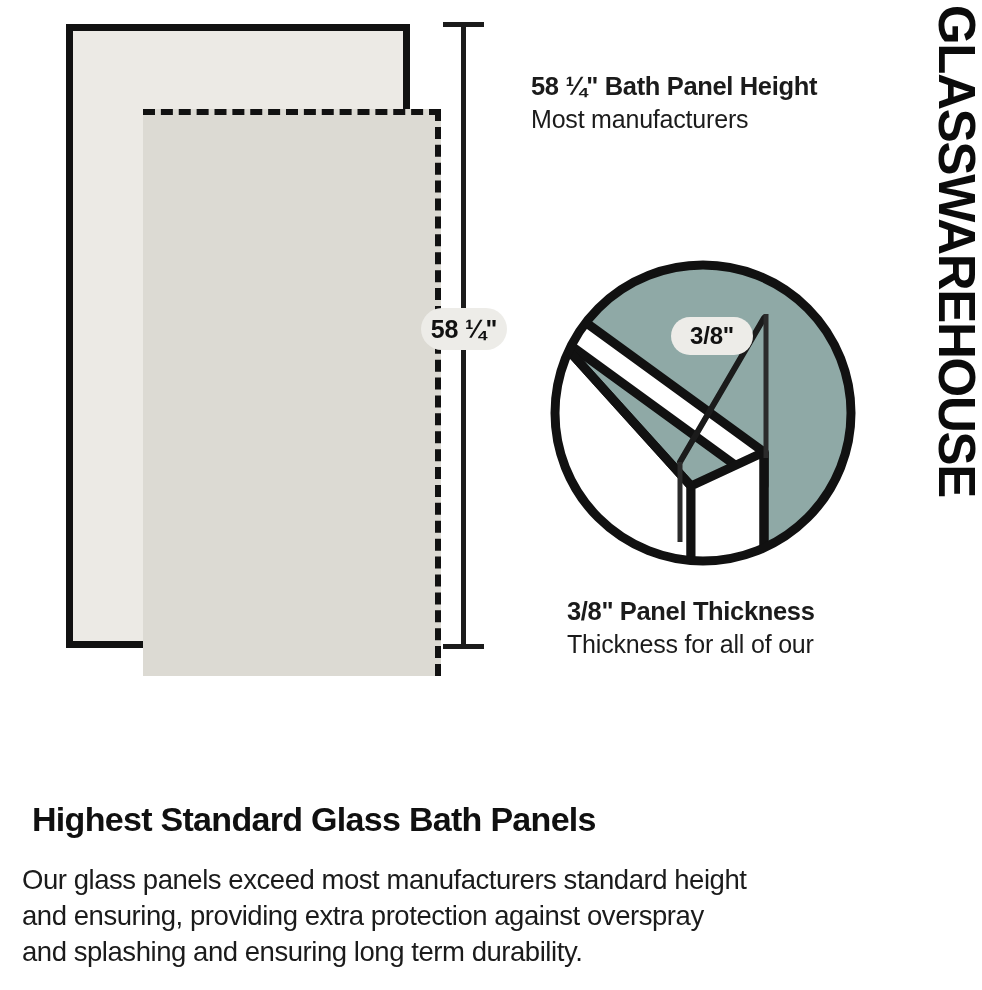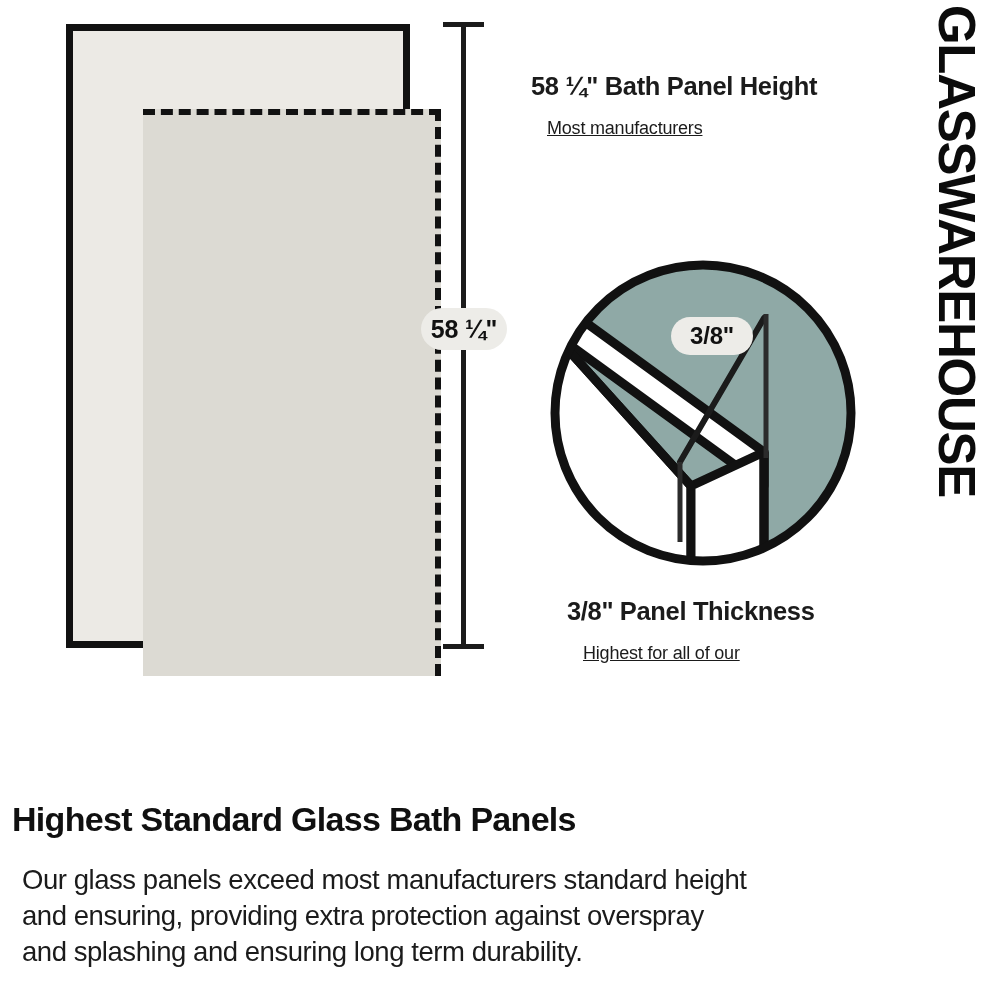--- a/index.html
+++ b/index.html
@@ -98,26 +98,25 @@
   }
   .callout-title {
     font-size: 25.5px;
     font-weight: bold;
     letter-spacing: -0.35px;
     line-height: 1.12;
     margin: 0 0 2px 0;
     white-space: nowrap;
   }
   .callout-body {
-    font-size: 18px;
+    font-size: 25px;
     font-weight: 400;
     line-height: 1.32;
-    margin: 16px;
+    margin: 0;
     letter-spacing: -0.2px;
-    text-decoration: underline;
   }
   .callout-body .ln { display: block; white-space: nowrap; }
 
   #callout-height { left: 531px; top: 72px; }
   #callout-thickness { left: 567px; top: 597px; }
 
   
   .thickness-circle {
     position: absolute;
     left: 546px;
@@ -147,21 +146,21 @@
     font-weight: bold;
     color: #0b0b0b;
     letter-spacing: -1.3px;
     white-space: nowrap;
     line-height: 1;
   }
 
   
   .headline {
     position: absolute;
-    left: 12px;
+    left: 32px;
     top: 800px;
     font-size: 34px;
     font-weight: bold;
     color: #101010;
     letter-spacing: -0.7px;
     white-space: nowrap;
     margin: 0;
   }
   .paragraph {
     position: absolute;
@@ -246,21 +245,21 @@
     </g>
 
     <circle cx="157" cy="157" r="148" fill="none" stroke="#111111" stroke-width="9"></circle>
   </svg>
 
   <div class="pill thick-pill">3/8"</div>
 
   <div class="callout" id="callout-thickness">
     <p class="callout-title">3/8" Panel Thickness</p>
     <p class="callout-body">
-      <span class="ln">Highest for all of our</span>
+      <span class="ln">Thickness for all of our</span>
     </p>
   </div>
 
   <div class="brand">GLASSWAREHOUSE</div>
 
   <h1 class="headline">Highest Standard Glass Bath Panels</h1>
 
   <p class="paragraph">
     <span class="ln">Our glass panels exceed most manufacturers standard height</span>
     <span class="ln">and ensuring, providing extra protection against overspray</span>

